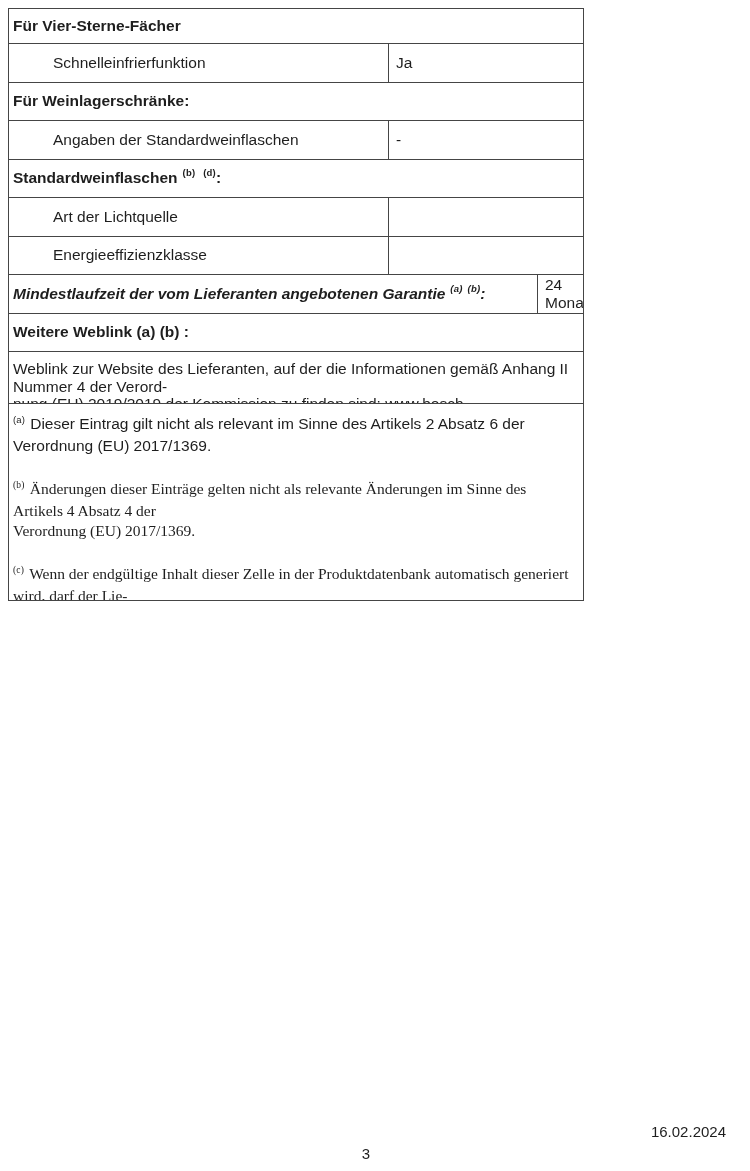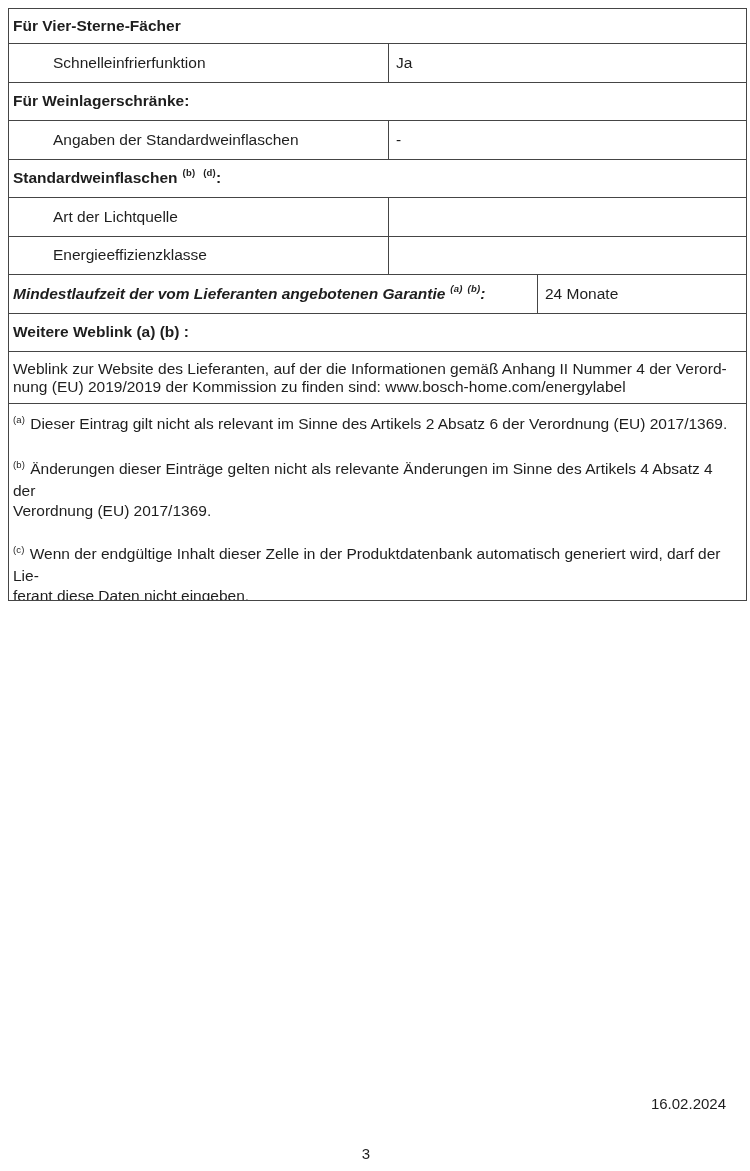--- a/index.html
+++ b/index.html
@@ -12,21 +12,21 @@
     height: 1171px;
     position: relative;
     font-family: "Liberation Sans", sans-serif;
     color: #1e1e1e;
     font-size: 15.5px;
   }
   .doc-table {
     position: absolute;
     left: 8px;
     top: 8px;
-    width: 739px;
+    width: 576px;
     border: 1.5px solid #454545;
     box-sizing: border-box;
     background: #ffffff;
   }
   .t-row {
     display: flex;
     align-items: stretch;
     border-bottom: 1.5px solid #454545;
     box-sizing: content-box;
   }
@@ -68,42 +68,42 @@
   .fn-block {
     display: block;
     padding: 10px 3px 0 4px;
     box-sizing: border-box;
     overflow: hidden;
   }
   .fn-para {
     margin: 0 4px 0 0;
     line-height: 20px;
   }
-  .fn-para + .fn-para { margin-top: 23px; }
+  .fn-para + .fn-para { margin-top: 23px; font-family: Liberation Serif, serif; }
   .fn-marker {
     font-size: 9.5px;
     position: relative;
     top: -5.5px;
     margin-right: 5px;
     letter-spacing: 0.2px;
   }
   .fn-text { white-space: pre-line; }
 
   .footer-pagenum {
     position: absolute;
     left: 8px;
     width: 716px;
     top: 1145px;
     text-align: center;
     font-size: 15px;
   }
   .footer-date {
     position: absolute;
     right: 24px;
-    top: 1095px;
+    top: 1123px;
     text-align: right;
     font-size: 15px;
   }
 </style>
 </head>
 <body>
 
 <div class="doc-table">
 
   <div class="t-row h-r1">

